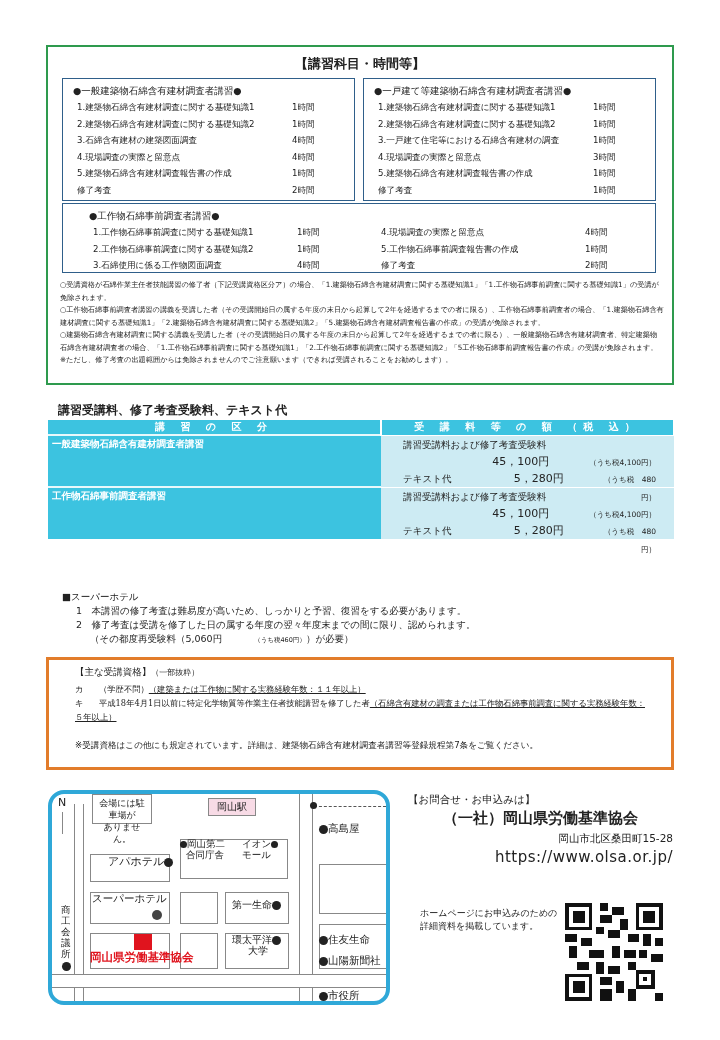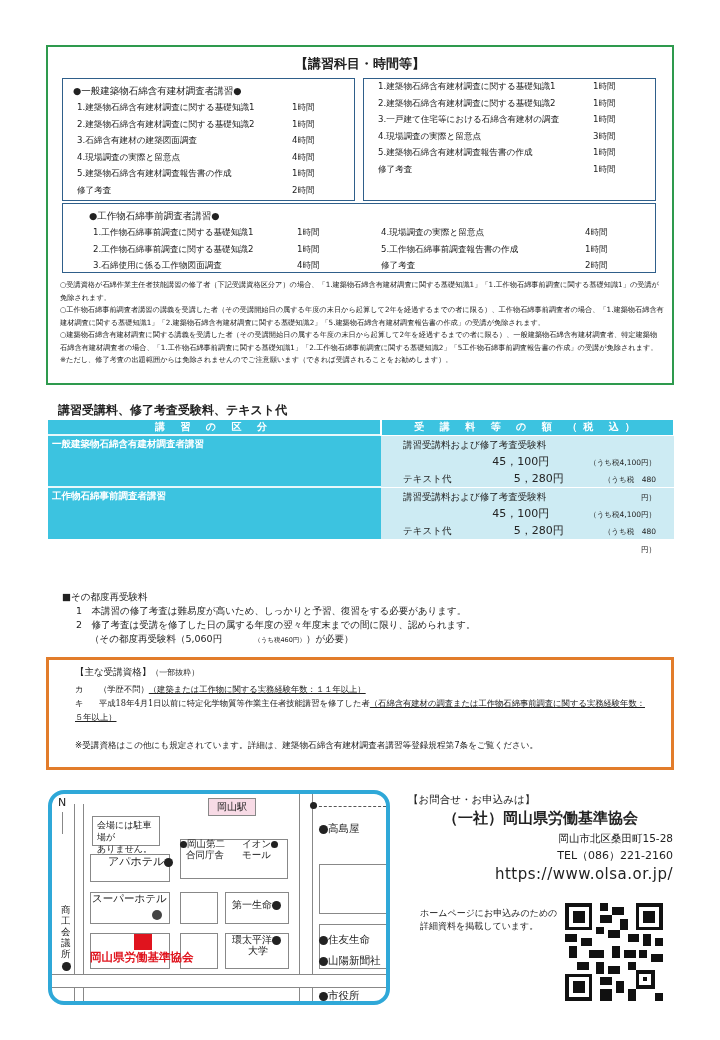--- a/index.html
+++ b/index.html
@@ -96,20 +96,21 @@
         <span class="lbl">5.建築物石綿含有建材調査報告書の作成</span>
         <span class="hrs">1時間</span>
       </div>
     <div class="row">
         <span class="lbl">修了考査</span>
         <span class="hrs">2時間</span>
       </div>
   </div>
 
   <div id="box-detached" class="course-box">
+    <div class="head">●一戸建て等建築物石綿含有建材調査者講習●</div>
     <div class="row">
         <span class="lbl">1.建築物石綿含有建材調査に関する基礎知識1</span>
         <span class="hrs">1時間</span>
       </div>
     <div class="row">
         <span class="lbl">2.建築物石綿含有建材調査に関する基礎知識2</span>
         <span class="hrs">1時間</span>
       </div>
     <div class="row">
         <span class="lbl">3.一戸建て住宅等における石綿含有建材の調査</span>
@@ -197,21 +198,21 @@
       <div class="fee-line fee-text">
             <span class="tl">テキスト代</span>
             <span class="tv"><span>5，280円</span><small>（うち税　480円）</small></span>
           </div>
     </td>
   </tr>
 </tbody>
   </table>
 
 <div id="exam-notes" class="abs">
-  <div>■その都度再受験料</div>
+  <div>■スーパーホテル</div>
   <div class="ind">1　本講習の修了考査は難易度が高いため、しっかりと予習、復習をする必要があります。</div>
   <div class="ind">2　修了考査は受講を修了した日の属する年度の翌々年度末までの間に限り、認められます。</div>
   <div class="ind2"><span>（その都度再受験料（5,060円</span><small>（うち税460円）</small><span>）が必要）</span></div>
 </div>
 
 <div id="sec-qual" class="abs">
   <div class="q-head"><span>【主な受講資格】</span><span style="font-size:8px">（一部抜粋）</span></div>
   <div class="q-row"><span class="mk">カ</span><span>（学歴不問）</span><u>（建築または工作物に関する実務経験年数：１１年以上）</u></div>
   <div class="q-row"><span class="mk">キ</span><span>平成18年4月1日以前に特定化学物質等作業主任者技能講習を修了した者</span><u>（石綿含有建材の調査または工作物石綿事前調査に関する実務経験年数：５年以上）</u></div>
   <div class="q-foot">※受講資格はこの他にも規定されています。詳細は、建築物石綿含有建材調査者講習等登録規程第7条をご覧ください。</div>
@@ -228,21 +229,21 @@
   <div class="blk" style="left:128px; top:45px; width:108px; height:40px;"></div>
   <div class="blk" style="left:38px; top:98px; width:80px; height:32px;"></div>
   <div class="blk" style="left:128px; top:98px; width:38px; height:32px;"></div>
   <div class="blk" style="left:173px; top:98px; width:64px; height:32px;"></div>
   <div class="blk" style="left:38px; top:139px; width:80px; height:36px;"></div>
   <div class="blk" style="left:128px; top:139px; width:38px; height:36px;"></div>
   <div class="blk" style="left:173px; top:139px; width:64px; height:36px;"></div>
   <div class="blk" style="left:267px; top:70px; width:68px; height:50px;"></div>
   <div class="blk" style="left:267px; top:130px; width:68px; height:45px;"></div>
 
-  <div class="blk" style="left:40px; top:22px; width:68px; height:30px; font-size:9px; line-height:12px; padding:2px 4px;">
+  <div class="blk" style="left:40px; top:0; width:60px; height:30px; font-size:9px; line-height:12px; padding:2px 4px;text-align:center;">
     <div>会場には駐車場が</div>
     <div>ありません。</div>
   </div>
 
   <div class="blk" style="left:156px; top:4px; width:48px; height:18px; background:#f8dbe6; font-size:10px; text-align:center; line-height:16px;">岡山駅</div>
 
   <div class="abs" style="left:262px; top:12px; width:72px; border-top:1px dashed #555;"></div>
   <span class="dot abs" style="left:258px; top:8px; width:7px; height:7px;"></span>
 
   <div class="mlabel" style="left:6px; top:2px; font-size:11px;">N</div>
@@ -263,21 +264,20 @@
   <span class="dot abs" style="left:10px; top:168px;"></span>
 
   <div class="abs" style="left:82px; top:140px; width:18px; height:16px; background:#e0141e;"></div>
   <div class="mlabel" style="left:38px; top:156px; color:#e0141e; font-weight:bold; font-size:11.5px;">岡山県労働基準協会</div>
 </div>
 
 <div id="contact" class="abs">
   <div class="c-head">【お問合せ・お申込みは】</div>
   <div class="c-org">（一社）岡山県労働基準協会</div>
   <div class="c-addr">岡山市北区桑田町15-28</div>
-  <div class="c-tel">TEL（086）221-2160</div>
   <div class="c-url">https://www.olsa.or.jp/</div>
 </div>
 <div id="hp-note" class="abs">ホームページにお申込みのための詳細資料を掲載しています。</div>
 
 <svg id="qr" class="abs" viewBox="0 0 25 25" shape-rendering="crispEdges">
   <rect width="25" height="25" fill="#fff"></rect>
   <g fill="#111">
     <rect x="0" y="0" width="7" height="7"></rect>
       <rect x="1" y="1" width="5" height="5" fill="#fff"></rect>
       <rect x="2" y="2" width="3" height="3"></rect>

